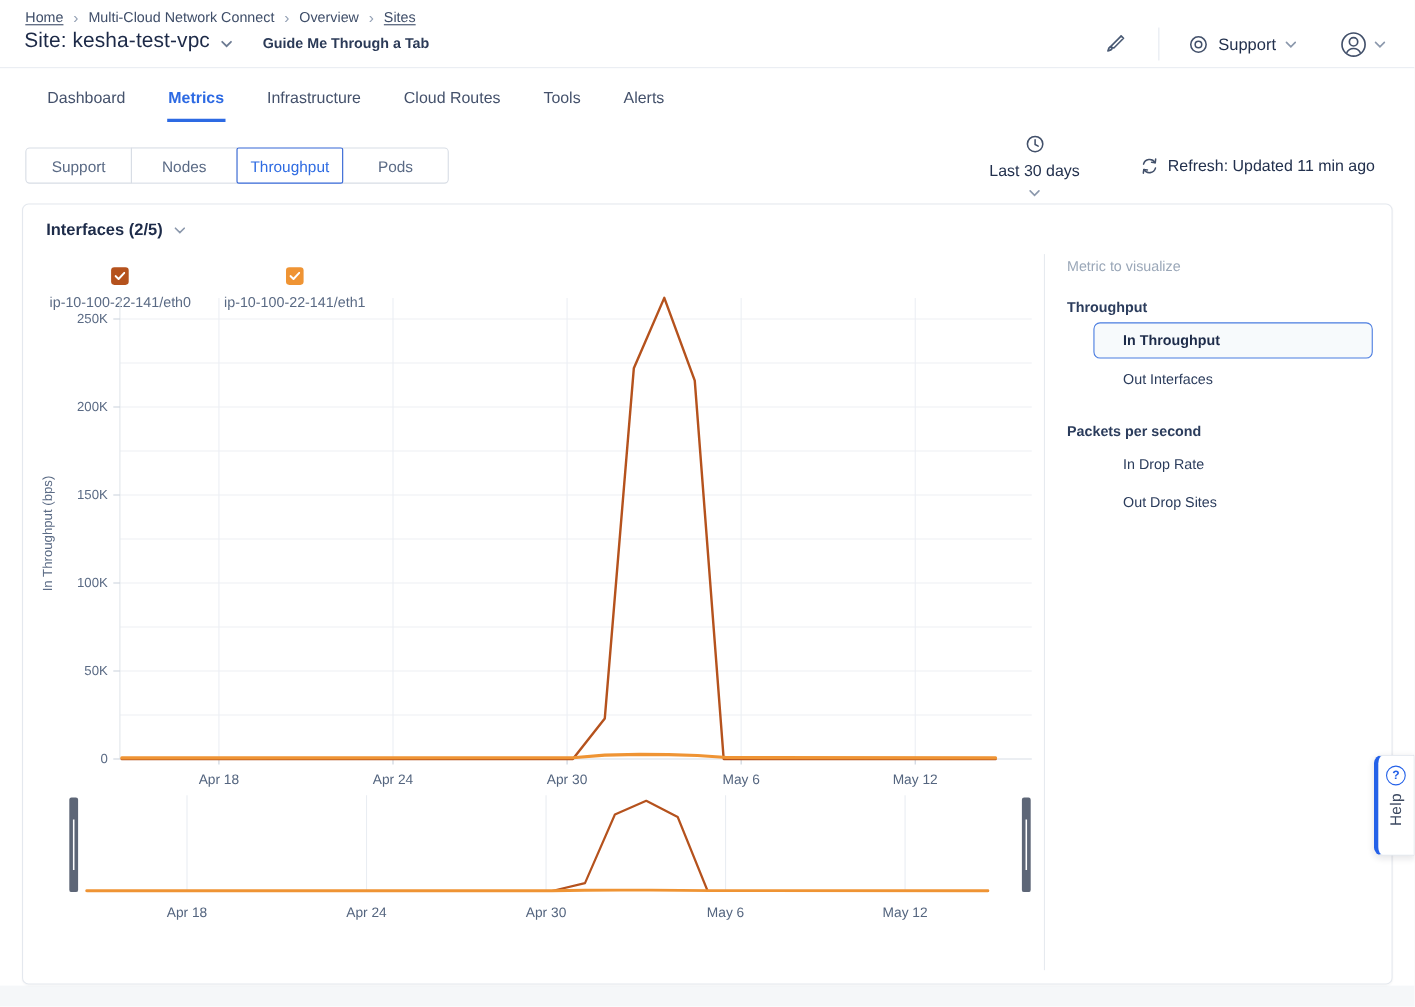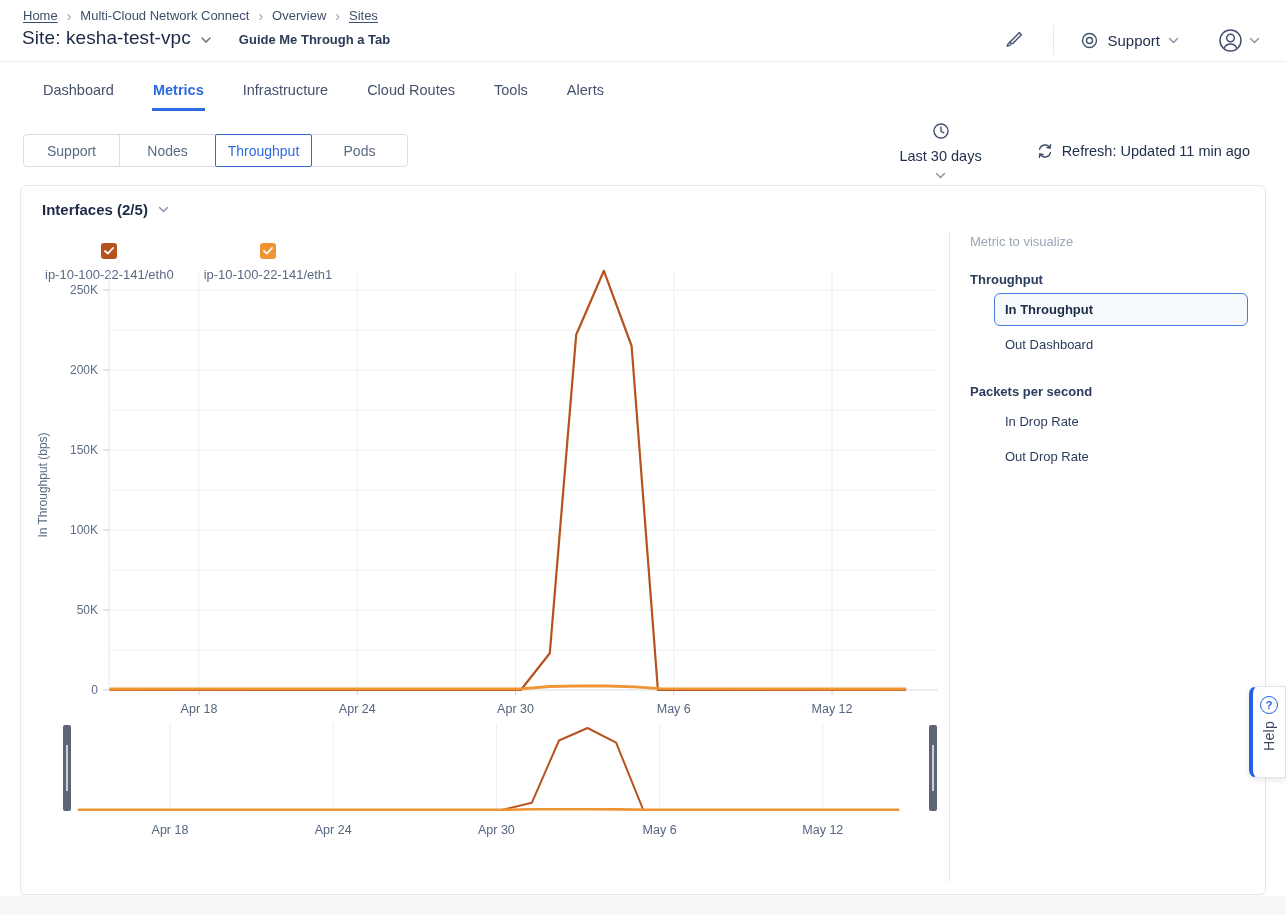--- a/index.html
+++ b/index.html
@@ -51,21 +51,21 @@
   .lg-label{font-size:13px;color:#5a6a84;}
   .chart-wrap{position:absolute;left:10px;top:77px;}
   .mini-wrap{position:absolute;left:10px;top:533px;}
   .panel-divider{position:absolute;left:928px;top:45px;width:1px;height:651px;background:#e6eaef;}
 
   
   .metric-panel{position:absolute;left:949px;top:48px;width:290px;}
   .panel-title{font-size:13px;color:#9aa7b8;}
   .panel-heading{font-size:13px;font-weight:700;color:#2b3c5c;margin-top:23px;}
   .panel-opts{margin-top:6px;}
-  .panel-opt{font-size:13px;color:#2b3c5c;padding:8px 10px;margin-left:24px;width:254px;box-sizing:border-box;border:1.5px solid transparent;border-radius:6px;cursor:pointer;margin-top:2px;}
+  .panel-opt{font-size:13px;color:#2b3c5c;padding:8px 26px;margin-left:24px;width:254px;box-sizing:border-box;border:1.5px solid transparent;border-radius:6px;cursor:pointer;margin-top:2px;}
   .panel-opt.sel{border-color:#4a7ce0;background:#f7fafc;font-weight:700;color:#1d2b49;}
 
   
   .help-tab{position:absolute;left:1249px;top:686px;width:37px;height:92px;background:#fff;border:1px solid #dfe5ec;border-left:4px solid #2461e8;border-radius:8px 0 0 8px;box-sizing:border-box;box-shadow:0 2px 6px rgba(16,24,40,.10);display:flex;flex-direction:column;align-items:center;padding-top:9px;gap:7px;cursor:pointer;}
   .help-q{width:18px;height:18px;border:1.6px solid #2461e8;border-radius:50%;color:#2461e8;font-size:11px;font-weight:700;display:flex;align-items:center;justify-content:center;box-sizing:border-box;}
   .help-text{writing-mode:vertical-rl;transform:rotate(180deg);font-size:14px;color:#3b4860;letter-spacing:.3px;}
 
   svg{display:block;}
 </style>
 </head>
@@ -273,26 +273,26 @@
   </div>
 
   <div class="panel-divider"></div>
 
   <div class="metric-panel">
     <div class="panel-title">Metric to visualize</div>
     <div id="metric-groups">
         <div class="panel-heading">Throughput</div>
         <div class="panel-opts">
           <div class="panel-opt sel">In Throughput</div>
-          <div class="panel-opt">Out Dashboard</div>
+          <div class="panel-opt">Out Interfaces</div>
         </div>
         <div class="panel-heading">Packets per second</div>
         <div class="panel-opts">
           <div class="panel-opt">In Drop Rate</div>
-          <div class="panel-opt">Out Drop Rate</div>
+          <div class="panel-opt">Out Drop Sites</div>
         </div>
       </div>
   </div>
 </div>
 
 <div class="help-tab">
   <div class="help-q">?</div>
   <div class="help-text">Help</div>
 </div>
 

